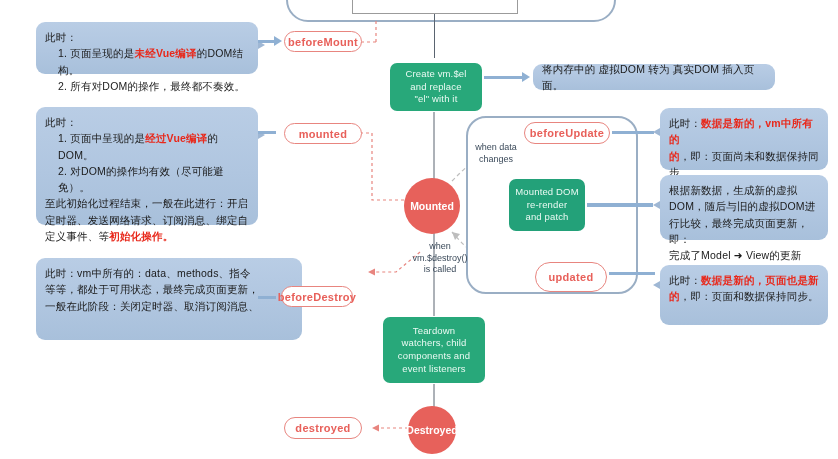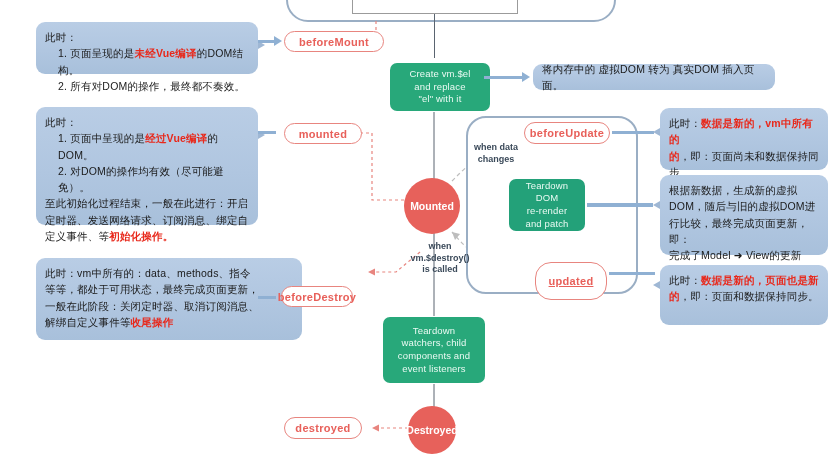--- a/index.html
+++ b/index.html
@@ -96,21 +96,21 @@
     display: flex;
     align-items: center;
     justify-content: center;
     text-align: center;
   }
 
   
   .smalltxt {
     color: #3b4a5a;
     font-size: 9px;
-    font-weight: bold;
+    font-weight: normal;
     line-height: 1.3;
     text-align: center;
   }
   .shell {
     border: 2.5px solid #9aaec4;
     border-radius: 20px;
     background: #ffffff;
   }
   .shell-top {
     border: 2.5px solid #9aaec4;
@@ -181,38 +181,37 @@
     <p>定时器、发送网络请求、订阅消息、绑定自</p>
     <p><span>定义事件、等</span><span class="hl">初始化操作。</span></p>
   </div>
   <div class="abs bluebar" style="left:258px; top:131px; width:18px; height:3px;"></div>
 
   <div class="abs note" style="left:36px; top:258px; width:266px; height:82px;">
     <span class="note-tail tail-right" style="top:38px;"></span>
     <p>此时：vm中所有的：data、methods、指令</p>
     <p>等等，都处于可用状态，最终完成页面更新，</p>
     <p>一般在此阶段：关闭定时器、取消订阅消息、</p>
-    <p><span>解绑自定义事件等</span><span class="hl">收尾操作</span></p>
   </div>
   <div class="abs bluebar" style="left:258px; top:296px; width:18px; height:3px;"></div>
 
-  <div class="abs hook" style="left:284px; top:31px; width:100px; height:21px;">
+  <div class="abs hook" style="left:284px; top:31px; width:78px; height:21px;">
     <span>beforeMount</span>
   </div>
   <div class="abs hook" style="left:284px; top:123px; width:78px; height:21px;">
     <span>mounted</span>
   </div>
   <div class="abs hook" style="left:281px; top:286px; width:72px; height:21px;">
     <span>beforeDestroy</span>
   </div>
   <div class="abs hook" style="left:284px; top:417px; width:78px; height:22px;">
     <span>destroyed</span>
   </div>
 
-  <div class="abs green" style="left:390px; top:63px; width:100px; height:48px; flex-direction:column;">
+  <div class="abs green" style="left:390px; top:63px; width:92px; height:48px; flex-direction:column;">
     <div>Create vm.$el</div>
     <div>and replace</div>
     <div>"el" with it</div>
   </div>
 
   <div class="abs bluearrow right" style="left:522px; top:72px;"></div>
   <div class="abs bluebar" style="left:484px; top:76px; width:38px; height:3px;"></div>
   <div class="abs note" style="left:533px; top:64px; width:242px; height:26px; display:flex; align-items:center;">
     <p>将内存中的 虚拟DOM 转为 真实DOM 插入页面。</p>
   </div>
@@ -231,39 +230,39 @@
     <div>when</div>
     <div>vm.$destroy()</div>
     <div>is called</div>
   </div>
 
   <div class="abs hook" style="left:524px; top:122px; width:86px; height:22px;">
     <span>beforeUpdate</span>
   </div>
 
   <div class="abs green teal" style="left:509px; top:179px; width:76px; height:52px; flex-direction:column;">
-    <div>Teardown DOM</div>
+    <div>Mounted DOM</div>
     <div>re-render</div>
     <div>and patch</div>
   </div>
 
-  <div class="abs hook" style="left:535px; top:262px; width:72px; height:38px;text-decoration:underline;">
+  <div class="abs hook" style="left:535px; top:262px; width:72px; height:30px;">
     <span>updated</span>
   </div>
 
   <div class="abs bluebar" style="left:612px; top:131px; width:42px; height:3px;"></div>
   <div class="abs note" style="left:660px; top:108px; width:168px; height:62px;">
     <span class="note-tail tail-left" style="top:20px;"></span>
     <p><span>此时：</span><span class="hl">数据是新的，vm中所有的</span></p>
     <p><span class="hl">的</span><span>，即：页面尚未和数据保持同</span></p>
     <p>步。</p>
   </div>
 
   <div class="abs bluebar" style="left:587px; top:203px; width:66px; height:4px;"></div>
-  <div class="abs note" style="left:660px; top:175px; width:168px; height:80px;">
+  <div class="abs note" style="left:660px; top:175px; width:168px; height:65px;">
     <span class="note-tail tail-left" style="top:26px;"></span>
     <p>根据新数据，生成新的虚拟</p>
     <p>DOM，随后与旧的虚拟DOM进</p>
     <p>行比较，最终完成页面更新，即：</p>
     <p>完成了Model ➜ View的更新</p>
   </div>
 
   <div class="abs bluebar" style="left:609px; top:272px; width:46px; height:3px;"></div>
   <div class="abs note" style="left:660px; top:265px; width:168px; height:60px;">
     <span class="note-tail tail-left" style="top:16px;"></span>

